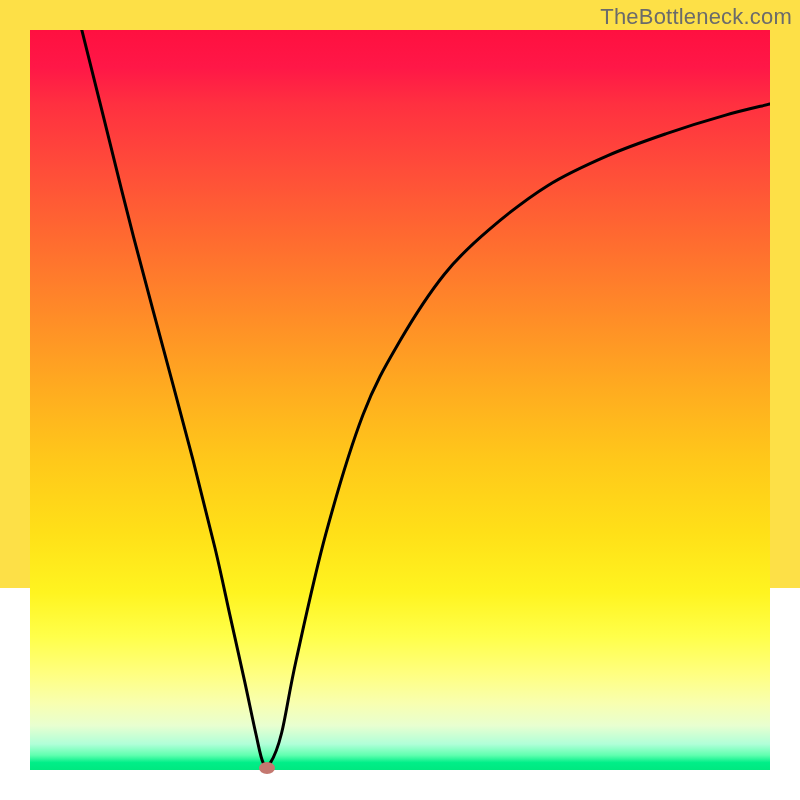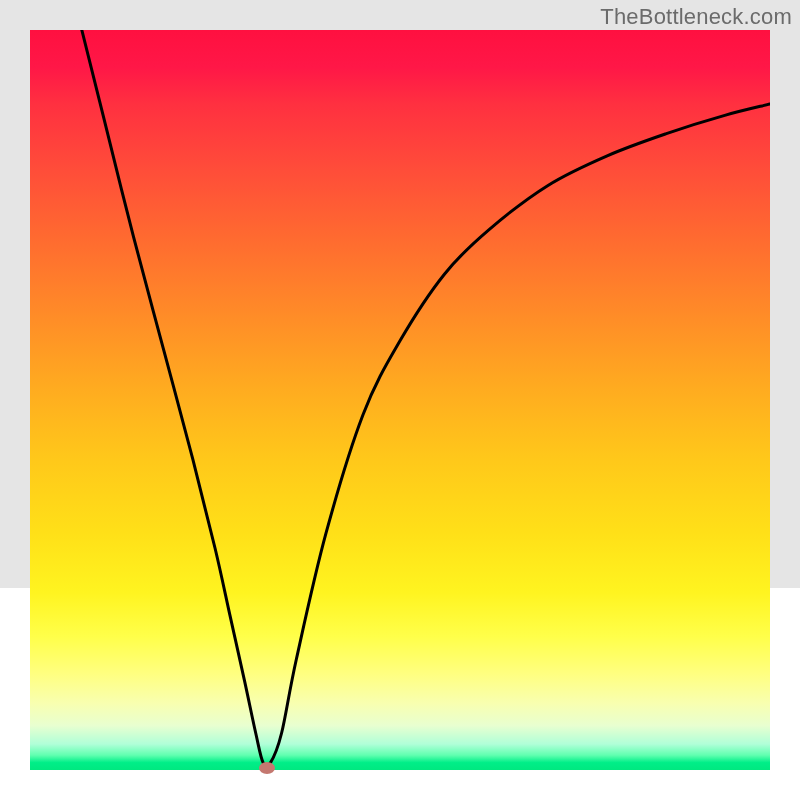--- a/index.html
+++ b/index.html
@@ -1,21 +1,21 @@
 <!DOCTYPE html>
 <html><head>
 <meta charset="utf-8">
 <style>
   * { margin: 0; padding: 0; box-sizing: border-box; }
   html, body { width: 800px; height: 800px; overflow: hidden; }
   .chart-container {
     position: relative;
     width: 800px;
     height: 588px;
-    background: #e5e5e5;
+    background: #fde047;
   }
   .plot-area {
     position: absolute;
     left: 30px;
     top: 30px;
     width: 740px;
     height: 740px;
     background: linear-gradient(to bottom,
       #ff1040 0%,
       #ff1747 5%,

